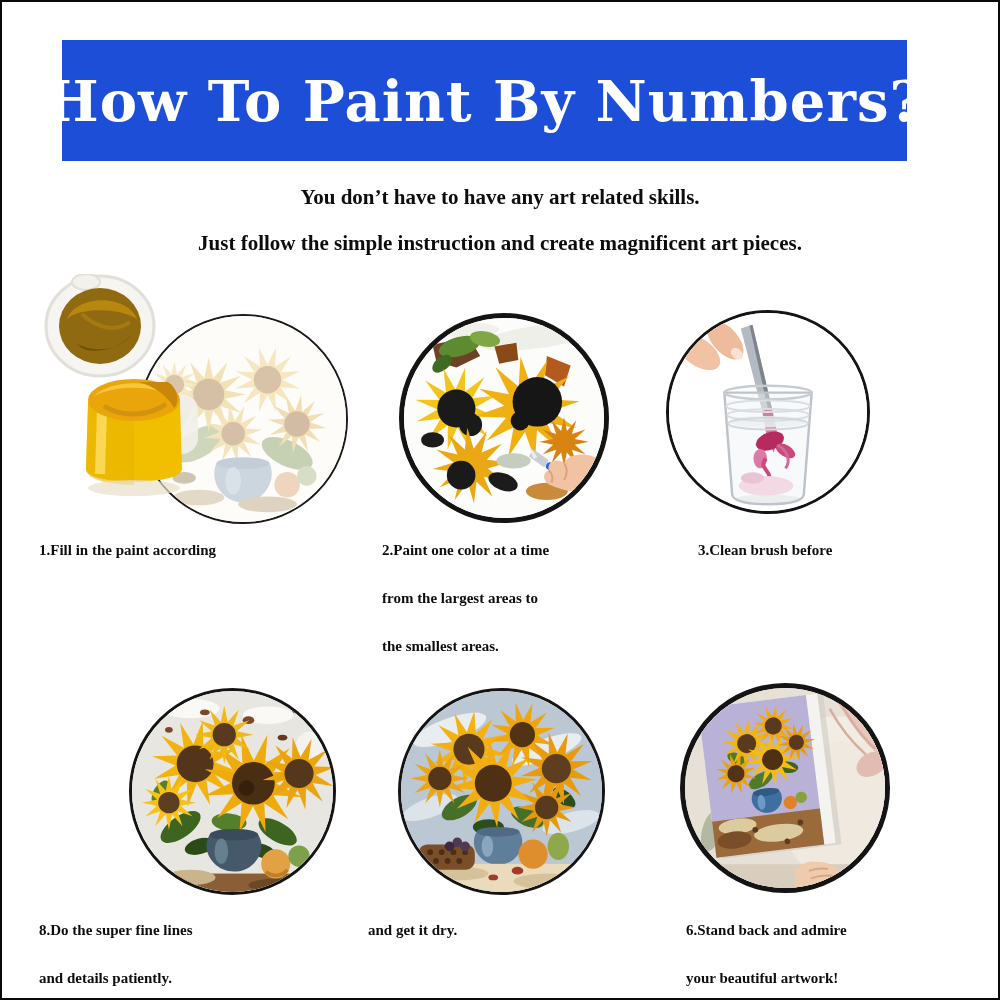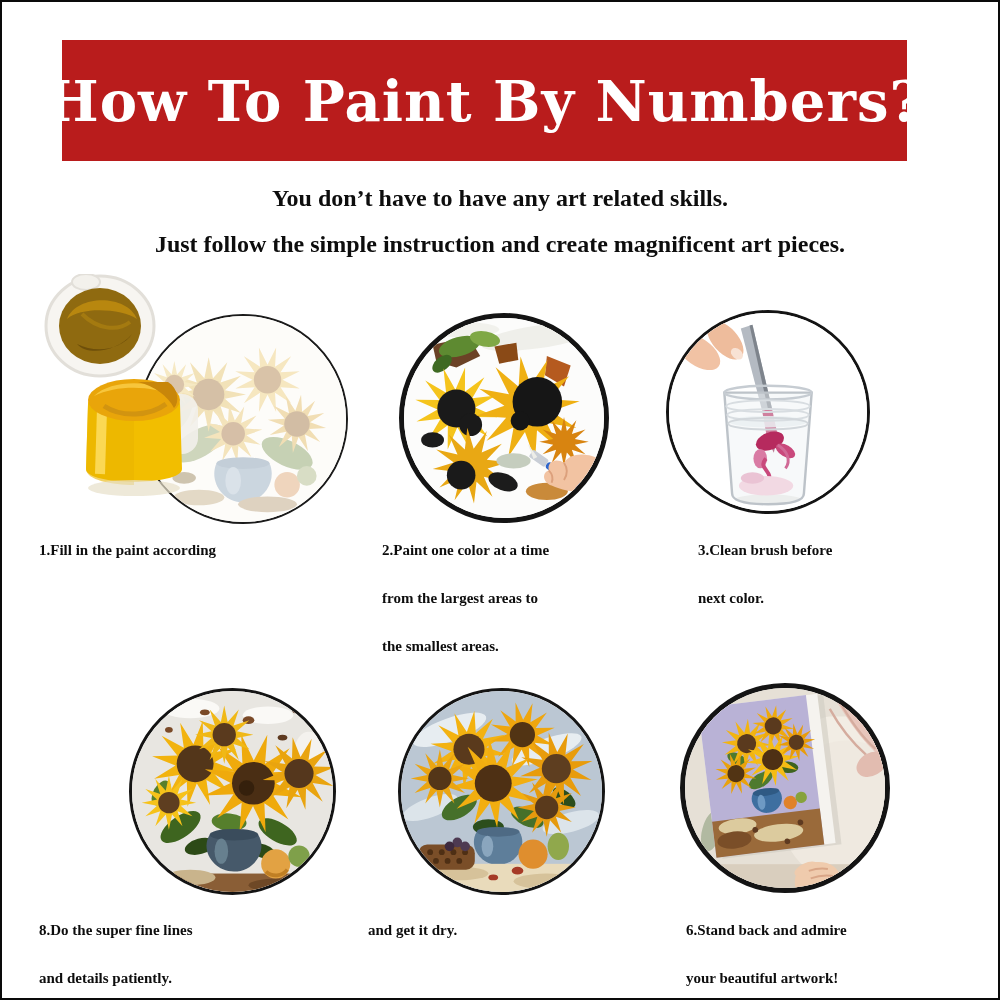--- a/index.html
+++ b/index.html
@@ -4,30 +4,30 @@
 <style>
   html,body{margin:0;padding:0;background:#fff;}
   #page{
     position:relative;width:1000px;height:1000px;box-sizing:border-box;
     background:#ffffff;border:2px solid #0a0a0a;overflow:hidden;
     font-family:"Liberation Serif", serif;color:#101010;
   }
   
   #banner{
     position:absolute;left:60px;top:38px;width:845px;height:121px;
-    background:#b91c1c;display:flex;align-items:center;justify-content:center;
+    background:#1d4ed8;display:flex;align-items:center;justify-content:center;
   }
   #banner .title{
     font-family:"DejaVu Serif", serif;font-weight:700;color:#ffffff;
     font-size:56px;white-space:nowrap;letter-spacing:1px;
   }
   
   .intro{
     position:absolute;left:0;right:0;text-align:center;white-space:nowrap;
-    font-weight:700;font-size:24px;color:#0d0d0d;
+    font-weight:700;font-size:21px;color:#0d0d0d;
   }
   #intro1{top:183px;}
   #intro2{top:229px;}
   
   .circ{
     position:absolute;border-radius:50%;overflow:hidden;background:#fff;
     box-sizing:border-box;
   }
   .circ svg{display:block;width:100%;height:100%;}
   #c1{left:136px;top:312px;width:210px;height:210px;border:2px solid #1b1b1b;}
@@ -333,21 +333,20 @@
   <div class="cap" id="cap1">
     <div>1.Fill in the paint according</div>
   </div>
   <div class="cap" id="cap2">
     <div>2.Paint one color at a time</div>
     <div>from the largest areas to</div>
     <div>the smallest areas.</div>
   </div>
   <div class="cap" id="cap3">
     <div>3.Clean brush before</div>
-    <div>next color.</div>
   </div>
   <div class="cap" id="cap4">
     <div>8.Do the super fine lines</div>
     <div>and details patiently.</div>
   </div>
   <div class="cap" id="cap5">
     <div>and get it dry.</div>
   </div>
   <div class="cap" id="cap6">
     <div>6.Stand back and admire</div>

